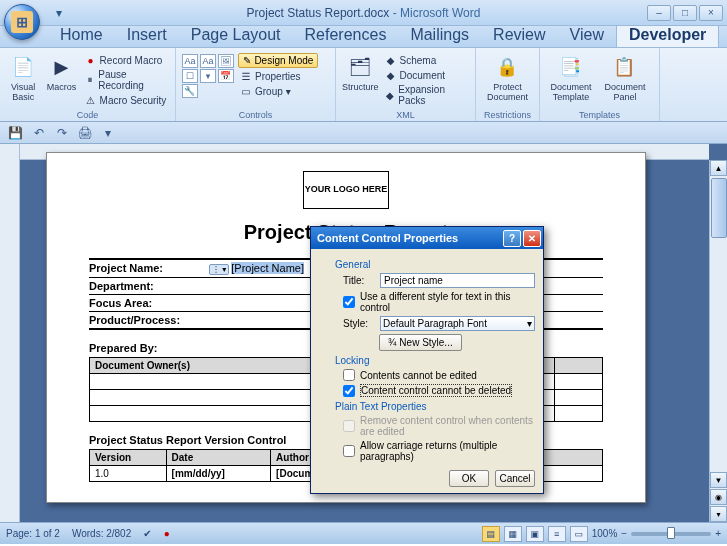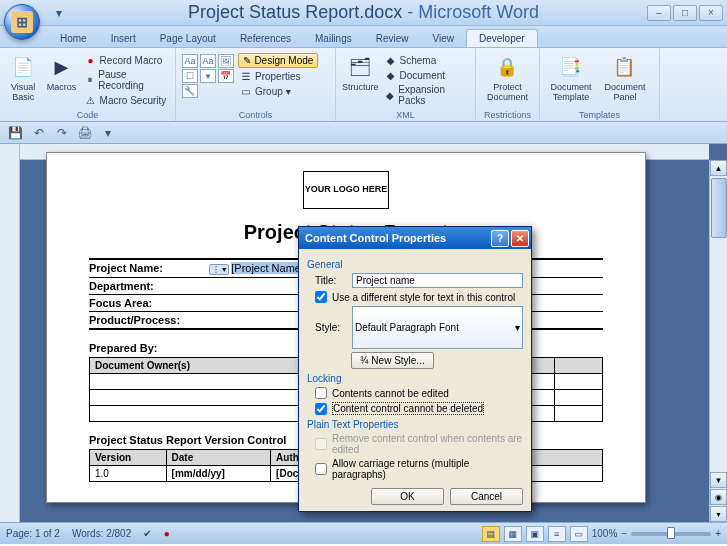--- a/index.html
+++ b/index.html
@@ -4,29 +4,29 @@
 <style>
 * { box-sizing: border-box; margin: 0; padding: 0; font-family: "Segoe UI", Tahoma, sans-serif; }
 body { width: 727px; height: 546px; overflow: hidden; background: #fff; }
 
 
 .titlebar { height: 26px; background: linear-gradient(#d7e6f8,#b7d4f2); display: flex; align-items: center; border-bottom: 1px solid #9db9d9; position: relative; }
 .orb { width: 36px; height: 36px; border-radius: 50%; background: radial-gradient(circle at 30% 30%, #fff, #5fa0e8 40%, #1a5fb8 80%); position: absolute; left: 4px; top: 4px; z-index: 50; border: 1px solid #2a5a9a; box-shadow: 0 2px 4px rgba(0,0,0,.3); }
 .orb-inner { width: 22px; height: 22px; margin: 6px; background: #f5c97a; border-radius: 3px; display:flex; align-items:center; justify-content:center; font-size:14px; font-weight:bold; color:#3a5f9a;}
 .qat { margin-left: 50px; display: flex; gap: 2px; align-items:center; }
 .qat-item { width: 18px; height: 18px; display: flex; align-items:center; justify-content:center; font-size:12px; color:#2a5a8a; cursor:pointer; }
-.title-text { position:absolute; left:50%; transform:translateX(-50%); font-size: 18px; color: #3b6aa0; }
+.title-text { position:absolute; left:50%; transform:translateX(-50%); font-size: 12px; color: #3b6aa0; }
 .title-text .fname { color: #2a4a7a; }
 .win-controls { position:absolute; right:4px; display:flex; gap:2px; }
 .win-btn { width: 24px; height: 16px; background: linear-gradient(#e8f1fc,#c5dcf4); border: 1px solid #8aa8c8; border-radius: 2px; display:flex; align-items:center; justify-content:center; font-size:10px; color:#3a5a8a; cursor:pointer;}
 
 
 .tabs-row { height: 22px; background: linear-gradient(#cce0f6,#b7d4f2); display: flex; align-items: flex-end; padding-left: 48px; border-bottom: 1px solid #9db9d9; }
-.tab { padding: 3px 12px 3px; font-size: 10px; color: #2a4a7a; cursor: pointer; }
-.tab.active { background: #eaf2fb; border: 1px solid #9db9d9; border-bottom: none; border-radius: 3px 3px 0 0; color:#1a3a6a; font-weight:400;}
+.tab { padding: 3px 12px 3px; font-size: 16px; color: #2a4a7a; cursor: pointer; }
+.tab.active { background: #eaf2fb; border: 1px solid #9db9d9; border-bottom: none; border-radius: 3px 3px 0 0; color:#1a3a6a; font-weight:700;}
 
 
 .ribbon { height: 74px; background: linear-gradient(#eaf2fb,#d5e5f7); border-bottom: 1px solid #8cabce; display:flex; }
 .ribbon-group { border-right: 1px solid #b8cfe8; padding: 2px 6px; display:flex; flex-direction:column; position:relative; }
 .group-label { position:absolute; bottom:1px; left:0; right:0; text-align:center; font-size: 9px; color: #4a6a9a; }
 .group-body { flex:1; display:flex; gap:4px; align-items:flex-start; }
 .big-btn { width: 38px; display:flex; flex-direction:column; align-items:center; padding-top:4px; cursor:pointer; font-size:9px; text-align:center; color:#2a3a5a; gap:2px;}
 .big-icon { width: 26px; height: 26px; display:flex; align-items:center; justify-content:center; font-size:18px; }
 .small-list { display:flex; flex-direction:column; gap:1px; padding-top:3px; }
 .small-item { font-size: 10px; color:#2a3a5a; display:flex; align-items:center; gap:3px; cursor:pointer; padding:1px 2px;}
@@ -55,37 +55,37 @@
 .cc-text { background:#a8c8f0; font-size:11px;}
 .section-h { font-size:11px; font-weight:bold; margin-top:12px; margin-bottom:3px;}
 .tbl { border-collapse:collapse; width:100%; font-size:10px;}
 .tbl th, .tbl td { border:1px solid #000; padding:2px 5px; text-align:left;}
 .tbl th { background:#d9d9d9; font-weight:bold;}
 .vscroll { position:absolute; right:0; top:16px; bottom:0; width:18px; background:#e4ecf6; border-left:1px solid #a8bdd8;}
 .scroll-btn { height:16px; background:linear-gradient(#f0f6fc,#cadcf0); border:1px solid #8aa8c8; display:flex; align-items:center; justify-content:center; font-size:8px; cursor:pointer;}
 .scroll-thumb { position:absolute; top:18px; width:16px; left:1px; height:60px; background:linear-gradient(90deg,#d3e4f7,#a8c6e8); border:1px solid #7a9ac0; border-radius:2px; cursor:pointer;}
 
 
-.dialog { position:absolute; left:298px; top:226px; width:234px; background:#ece9d8; border:1px solid #0a246a; box-shadow: 3px 3px 8px rgba(0,0,0,.5); z-index:100;}
+.dialog { position:absolute; left:310px; top:226px; width:234px; background:#ece9d8; border:1px solid #0a246a; box-shadow: 3px 3px 8px rgba(0,0,0,.5); z-index:100;}
 .dlg-title { height:22px; background:linear-gradient(#3a8ae0,#0a5ac0); display:flex; align-items:center; padding:0 2px 0 6px; color:#fff; font-size:11px; font-weight:bold;}
 .dlg-title-text { flex:1;}
 .dlg-close { width:18px; height:17px; background:linear-gradient(#f09080,#d03018); border:1px solid #fff; border-radius:2px; display:flex; align-items:center; justify-content:center; color:#fff; font-size:10px; cursor:pointer; margin-left:2px;}
 .dlg-help { width:18px; height:17px; background:linear-gradient(#6ab0f0,#3a7ac0); border:1px solid #fff; border-radius:2px; display:flex; align-items:center; justify-content:center; color:#fff; font-size:10px; cursor:pointer;}
-.dlg-body { padding:6px 8px; font-size:10px;}
+.dlg-body { padding:6px 8px; font-size:10px;margin-left:16px;}
 .dlg-section { color:#0a5ac0; font-size:10px; margin:4px 0 3px;}
 .dlg-row { display:flex; align-items:center; gap:5px; margin:3px 0 3px 8px;}
 .dlg-row label { width:32px;}
 .dlg-input { flex:1; border:1px solid #7a9ac0; padding:1px 3px; font-size:10px; background:#fff;}
-.dlg-select { flex:1; border:1px solid #7a9ac0; padding:15px 2px; font-size:10px; background:linear-gradient(#fff,#e8f0fa); display:flex; justify-content:space-between; align-items:center; cursor:pointer;}
+.dlg-select { flex:1; border:1px solid #7a9ac0; padding:1px 2px; font-size:10px; background:linear-gradient(#fff,#e8f0fa); display:flex; justify-content:space-between; align-items:center; cursor:pointer;}
 .dlg-chk { display:flex; align-items:center; gap:5px; margin:3px 0 3px 8px;}
 .dlg-chk input { width:12px; height:12px;}
 .dlg-chk.hl span { border:1px dotted #333;}
 .dlg-btn-sm { border:1px solid #888; background:linear-gradient(#fefefe,#e8e4d8); padding:2px 8px; font-size:10px; cursor:pointer; border-radius:2px; display:inline-flex; align-items:center; gap:3px;}
 .dlg-footer { display:flex; justify-content:flex-end; gap:6px; margin-top:8px;}
-.dlg-footer button { width:73px; padding:2px 0; font-size:10px; border:1px solid #888; background:linear-gradient(#fefefe,#e8e4d8); border-radius:2px; cursor:pointer;}
+.dlg-footer button { width:40px; padding:2px 0; font-size:10px; border:1px solid #888; background:linear-gradient(#fefefe,#e8e4d8); border-radius:2px; cursor:pointer;}
 .disabled { color:#999;}
 
 
 .statusbar { height: 22px; background: linear-gradient(#cfe2f7,#a8c8e8); display:flex; align-items:center; font-size:10px; color:#2a4a7a; padding:0 6px; border-top:1px solid #8cabce;}
 .status-left { display:flex; gap:12px; flex:1;}
 .status-item { display:flex; align-items:center; gap:3px;}
 .status-right { display:flex; gap:4px; align-items:center;}
 .view-btn { width:18px; height:16px; border:1px solid #8aa8c8; background:#e8f1fc; cursor:pointer; display:flex;align-items:center;justify-content:center;font-size:9px;}
 .view-btn.active { background:#f8d878; border-color:#c7a13a;}
 .zoom-slider { width:80px; height:4px; background:#8aa8c8; position:relative; border-radius:2px;}

